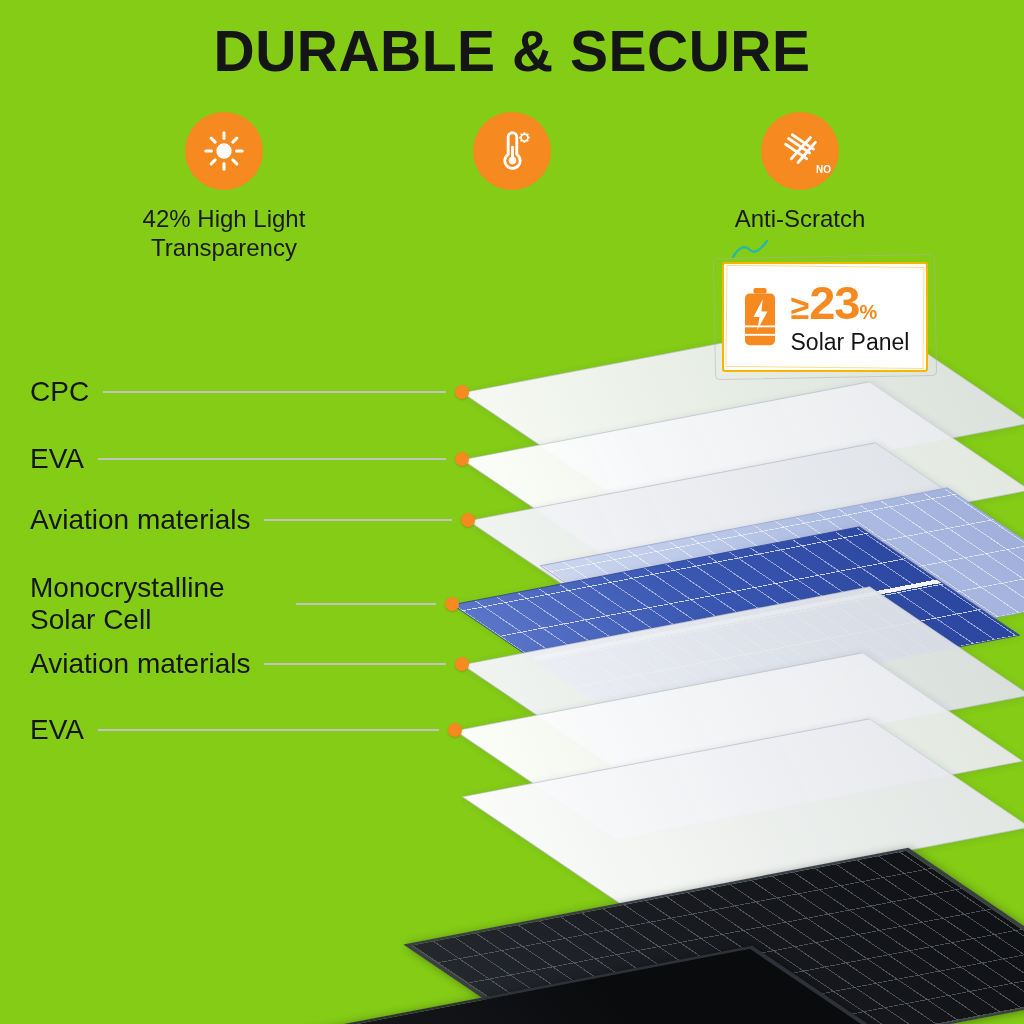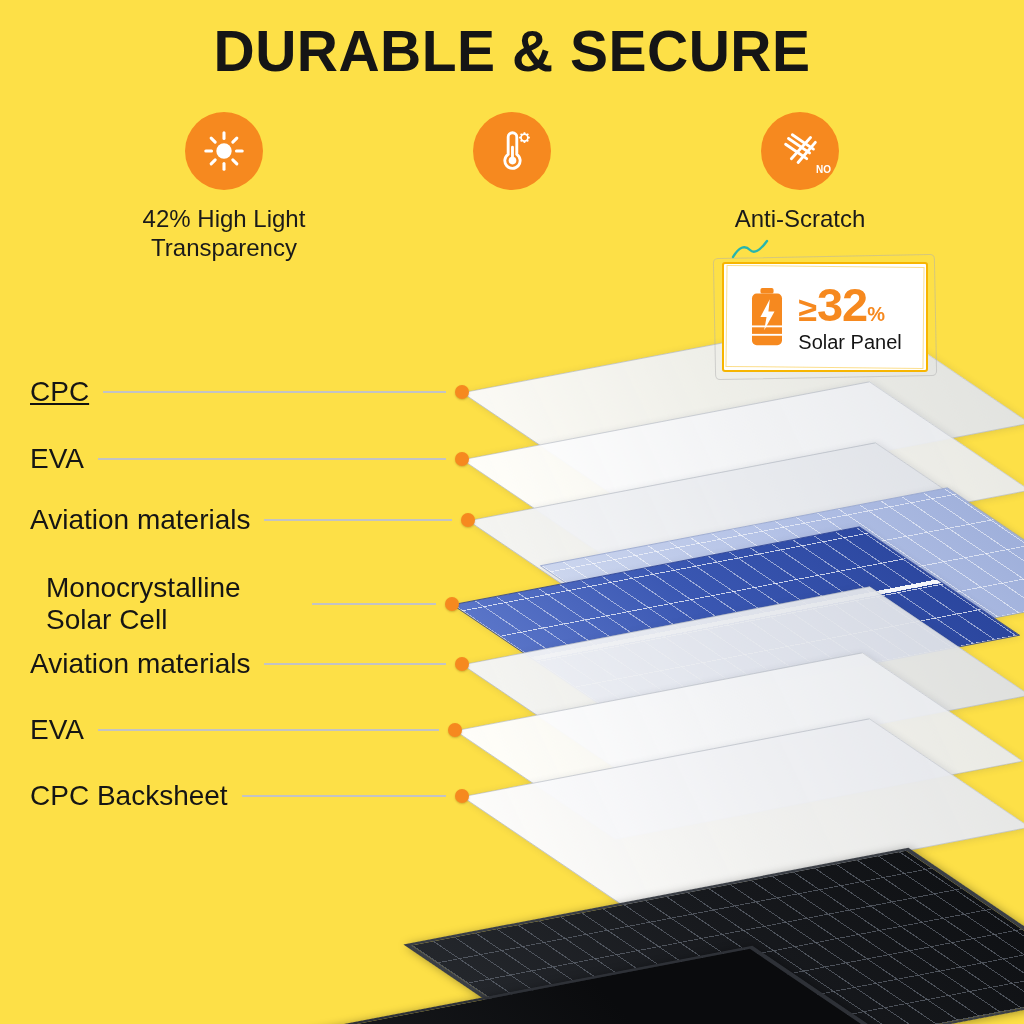--- a/index.html
+++ b/index.html
@@ -1,16 +1,16 @@
 <!DOCTYPE html>
 <html><head>
 <meta charset="utf-8">
 <style>
   html,body{margin:0;padding:0;background:#fff;}
-  .canvas{position:relative;width:1024px;height:1024px;background:#fde047;overflow:hidden;
+  .canvas{position:relative;width:1024px;height:1024px;background:#84cc16;overflow:hidden;
           font-family:"Liberation Sans",sans-serif;color:#111;}
 
   
   .title{position:absolute;top:18px;left:0;right:0;margin:0;text-align:center;
          font-size:57px;font-weight:700;letter-spacing:.5px;color:#151515;z-index:6;}
 
   
   .features{position:absolute;top:112px;left:80px;width:864px;display:flex;z-index:6;}
   .feature{flex:1;display:flex;flex-direction:column;align-items:center;text-align:center;}
   .icon-circle{width:78px;height:78px;border-radius:50%;background:#F6891F;position:relative;
@@ -26,30 +26,30 @@
   .badge::before{content:"";position:absolute;inset:-8px -10px;border:1.5px solid rgba(175,175,175,.5);
          border-radius:5px;transform:rotate(-1.1deg);pointer-events:none;}
   .badge::after{content:"";position:absolute;inset:2px;border:1px solid rgba(247,181,0,.45);
          transform:rotate(.6deg);pointer-events:none;}
   .badge-doodle{position:absolute;left:4px;top:-28px;}
   .badge-text{display:flex;flex-direction:column;align-items:flex-start;}
   .badge-line1{display:flex;align-items:baseline;color:#F6891F;font-weight:700;line-height:1;}
   .badge-geq{font-size:34px;}
   .badge-val{font-size:47px;letter-spacing:-1px;}
   .badge-pct{font-size:20px;}
-  .badge-label{font-size:20px;color:#151515;margin-top:3px;font-weight:400;}
+  .badge-label{font-size:23px;color:#151515;margin-top:3px;font-weight:400;}
 
   
   .layer-row{position:absolute;left:30px;display:flex;align-items:center;z-index:10;}
   .layer-row .txt{font-size:28px;line-height:1.15;color:#151515;white-space:nowrap;}
-  .layer-row.two-line .txt{white-space:normal;max-width:252px;margin-left:16px;}
+  .layer-row.two-line .txt{white-space:normal;max-width:252px;}
   .leader{flex:1;height:2px;background:#c3c3c3;margin:0 9px 0 14px;}
   .dot{width:14px;height:14px;border-radius:50%;background:#F6891F;flex:none;
        box-shadow:0 1px 2px rgba(120,70,0,.3);}
-  .r1{top:376px;width:439px;text-decoration:underline;}
+  .r1{top:376px;width:439px;}
   .r2{top:443px;width:439px;}
   .r3{top:504px;width:445px;}
   .r4{top:572px;width:429px;}
   .r5{top:648px;width:439px;}
   .r6{top:714px;width:432px;}
   .r7{top:780px;width:439px;}
 
   
   .stack{position:absolute;inset:0;z-index:1;}
   .sheet{position:absolute;width:460px;height:340px;
@@ -168,21 +168,21 @@
     <svg viewBox="0 0 40 64" width="38" height="60" aria-hidden="true">
       <rect x="13" y="1" width="14" height="6" rx="2" fill="#F6891F"></rect>
       <rect x="4" y="7" width="32" height="55" rx="5" fill="#F6891F"></rect>
       <line x1="4" y1="42" x2="36" y2="42" stroke="#fff" stroke-width="2"></line>
       <line x1="4" y1="51" x2="36" y2="51" stroke="#fff" stroke-width="2"></line>
       <polygon points="23,13 13,32 19.5,32 17,46 28,26 21.5,26" fill="#fff"></polygon>
     </svg>
     <div class="badge-text">
       <div class="badge-line1">
         <span class="badge-geq">≥</span>
-          <span class="badge-val">32</span>
+          <span class="badge-val">23</span>
           <span class="badge-pct">%</span>
       </div>
       <div class="badge-label">Solar Panel</div>
     </div>
   </div>
 
   <div class="stack">
     <div class="sheet s-glass p1"></div>
     <div class="sheet s-eva p2"></div>
     <div class="sheet s-avi p3"></div>
@@ -218,19 +218,14 @@
   <div class="layer-row r5">
     <span class="txt">Aviation materials</span>
     <span class="leader"></span>
     <span class="dot"></span>
   </div>
   <div class="layer-row r6">
     <span class="txt">EVA</span>
     <span class="leader"></span>
     <span class="dot"></span>
   </div>
-  <div class="layer-row r7">
-    <span class="txt">CPC Backsheet</span>
-    <span class="leader"></span>
-    <span class="dot"></span>
-  </div>
 
 </div>
 
 </body></html>

